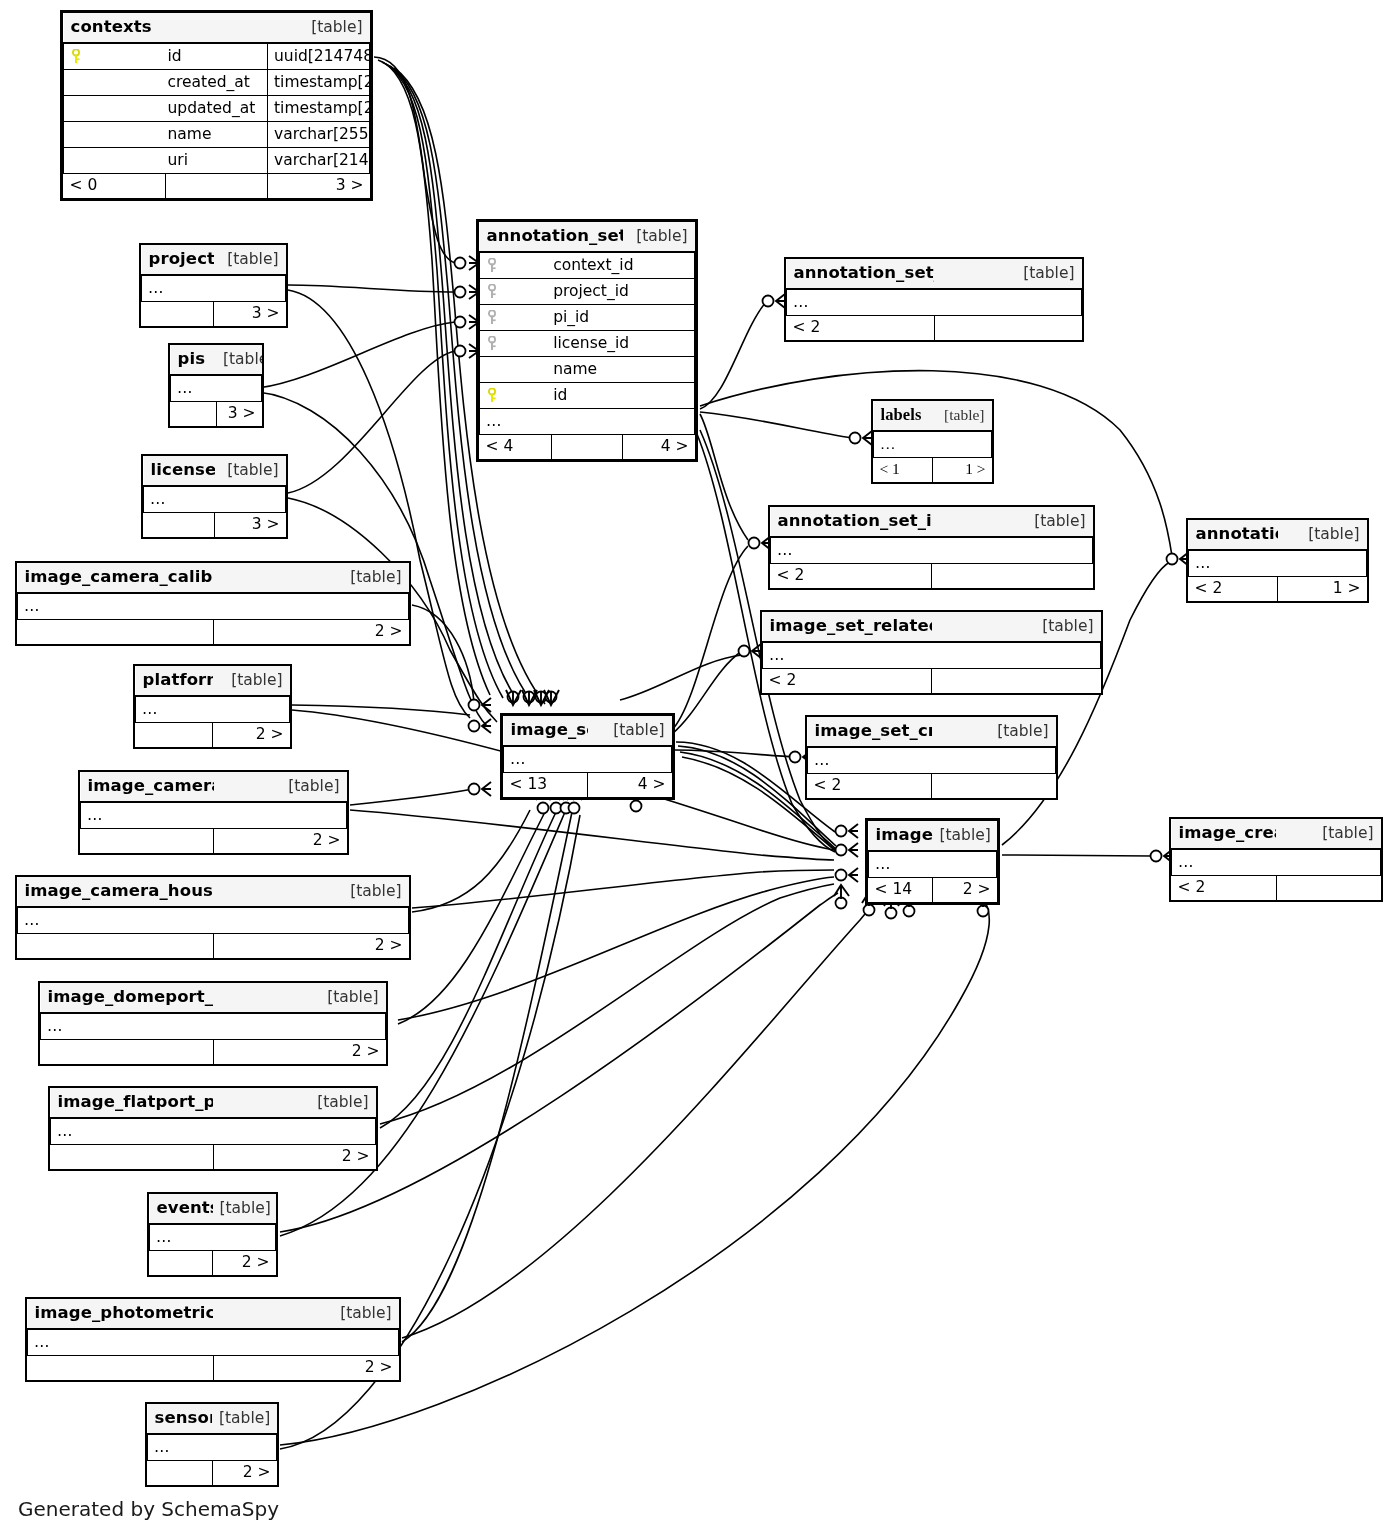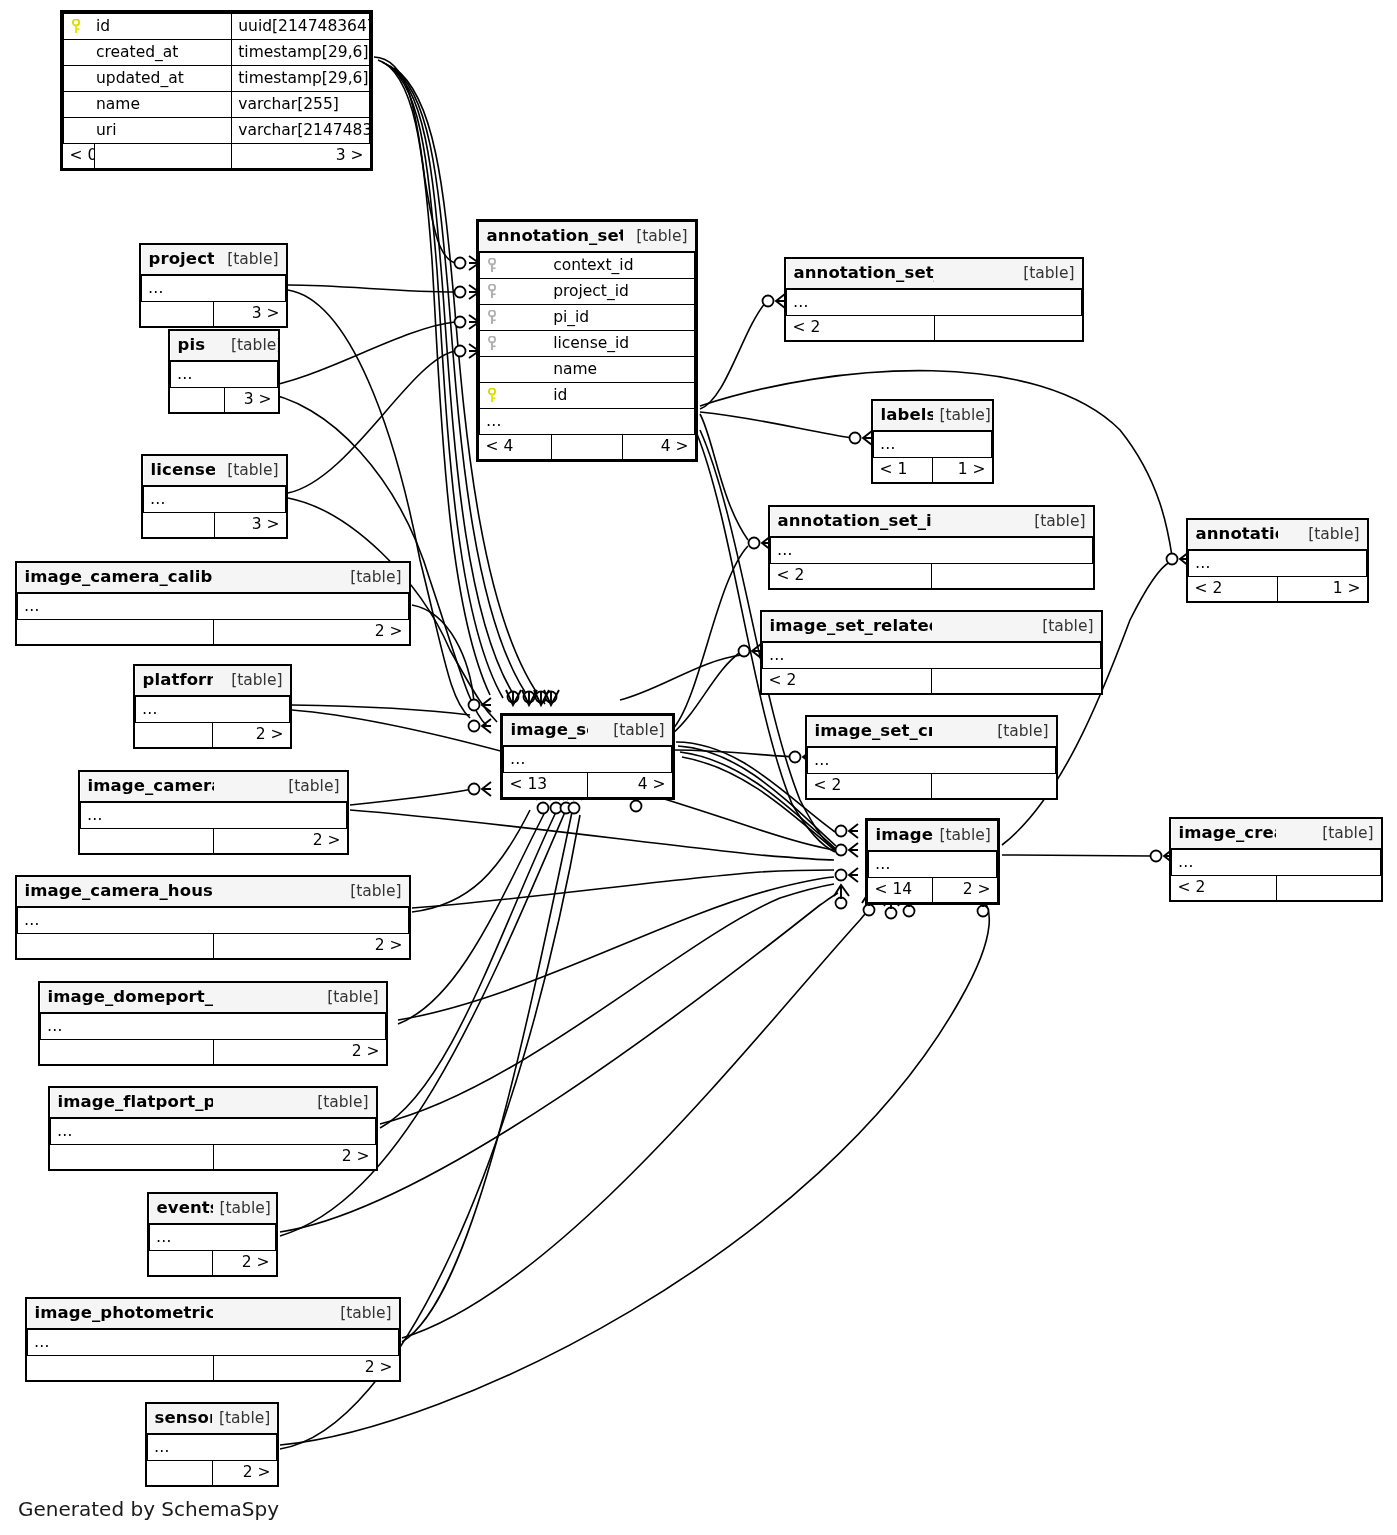--- a/index.html
+++ b/index.html
@@ -276,20 +276,24 @@
       <path d="M862,903 L869,892 L877,903 M869,892 L869,906"></path>
       <path d="M884,906 L891,895 L899,906 M891,895 L891,909"></path>
       <path d="M902,904 L909,893 L917,904 M909,893 L909,907"></path>
       <path d="M976,904 L983,893 L991,904 M983,893 L983,907"></path>
     </g>
   </svg>
 
   <div class="node thick" style="left:60px; top:10px; width:313px;">
     <table class="tbl">
       <tbody>
+          <tr class="hdr">
+        <td colspan="2"><span class="tname">contexts</span></td>
+        <td class="ttag">[table]</td>
+      </tr>
       <tr>
         <td class="keycell">
           <svg class="key" viewBox="0 0 11 15">
                 <circle cx="4" cy="3.4" r="3.1" fill="none" stroke="#d8d800" stroke-width="1.8"></circle>
                 <rect x="3" y="5.6" width="2" height="8.4" fill="#e8e800"></rect>
                 <rect x="5" y="9.4" width="2.6" height="1.7" fill="#e8e800"></rect>
               </svg>
         </td>
         <td class="rowname namecell-withkey">id</td>
         <td class="rowtype">uuid[2147483647]</td>
@@ -334,21 +338,21 @@
         <td colspan="2" class="ellipsis">…</td>
       </tr>
       <tr class="ftr">
         <td class="l" style="width:33%"></td>
         <td class="r">3 &gt;</td>
       </tr>
     </tbody>
       </table>
   </div>
 
-  <div class="node" style="left:168px; top:329px; width:112px;">
+  <div class="node" style="left:168px; top:343px; width:96px;">
     <table class="tbl">
       <tbody>
           <tr class="hdr">
         <td><span class="tname">pis</span></td>
         <td class="ttag">[table]</td>
       </tr>
       <tr>
         <td colspan="2" class="ellipsis">…</td>
       </tr>
       <tr class="ftr">
@@ -461,21 +465,21 @@
         <td colspan="2" class="ellipsis">…</td>
       </tr>
       <tr class="ftr">
         <td class="l" style="width:36%">&lt; 2</td>
         <td class="r"></td>
       </tr>
     </tbody>
       </table>
   </div>
 
-  <div class="node" style="left:871px; top:399px; width:123px;">
+  <div class="node" style="left:871px; top:399px; width:123px;font-family:Liberation Serif, serif;">
     <table class="tbl">
       <tbody>
           <tr class="hdr">
         <td><span class="tname">labels</span></td>
         <td class="ttag">[table]</td>
       </tr>
       <tr>
         <td colspan="2" class="ellipsis">…</td>
       </tr>
       <tr class="ftr">

